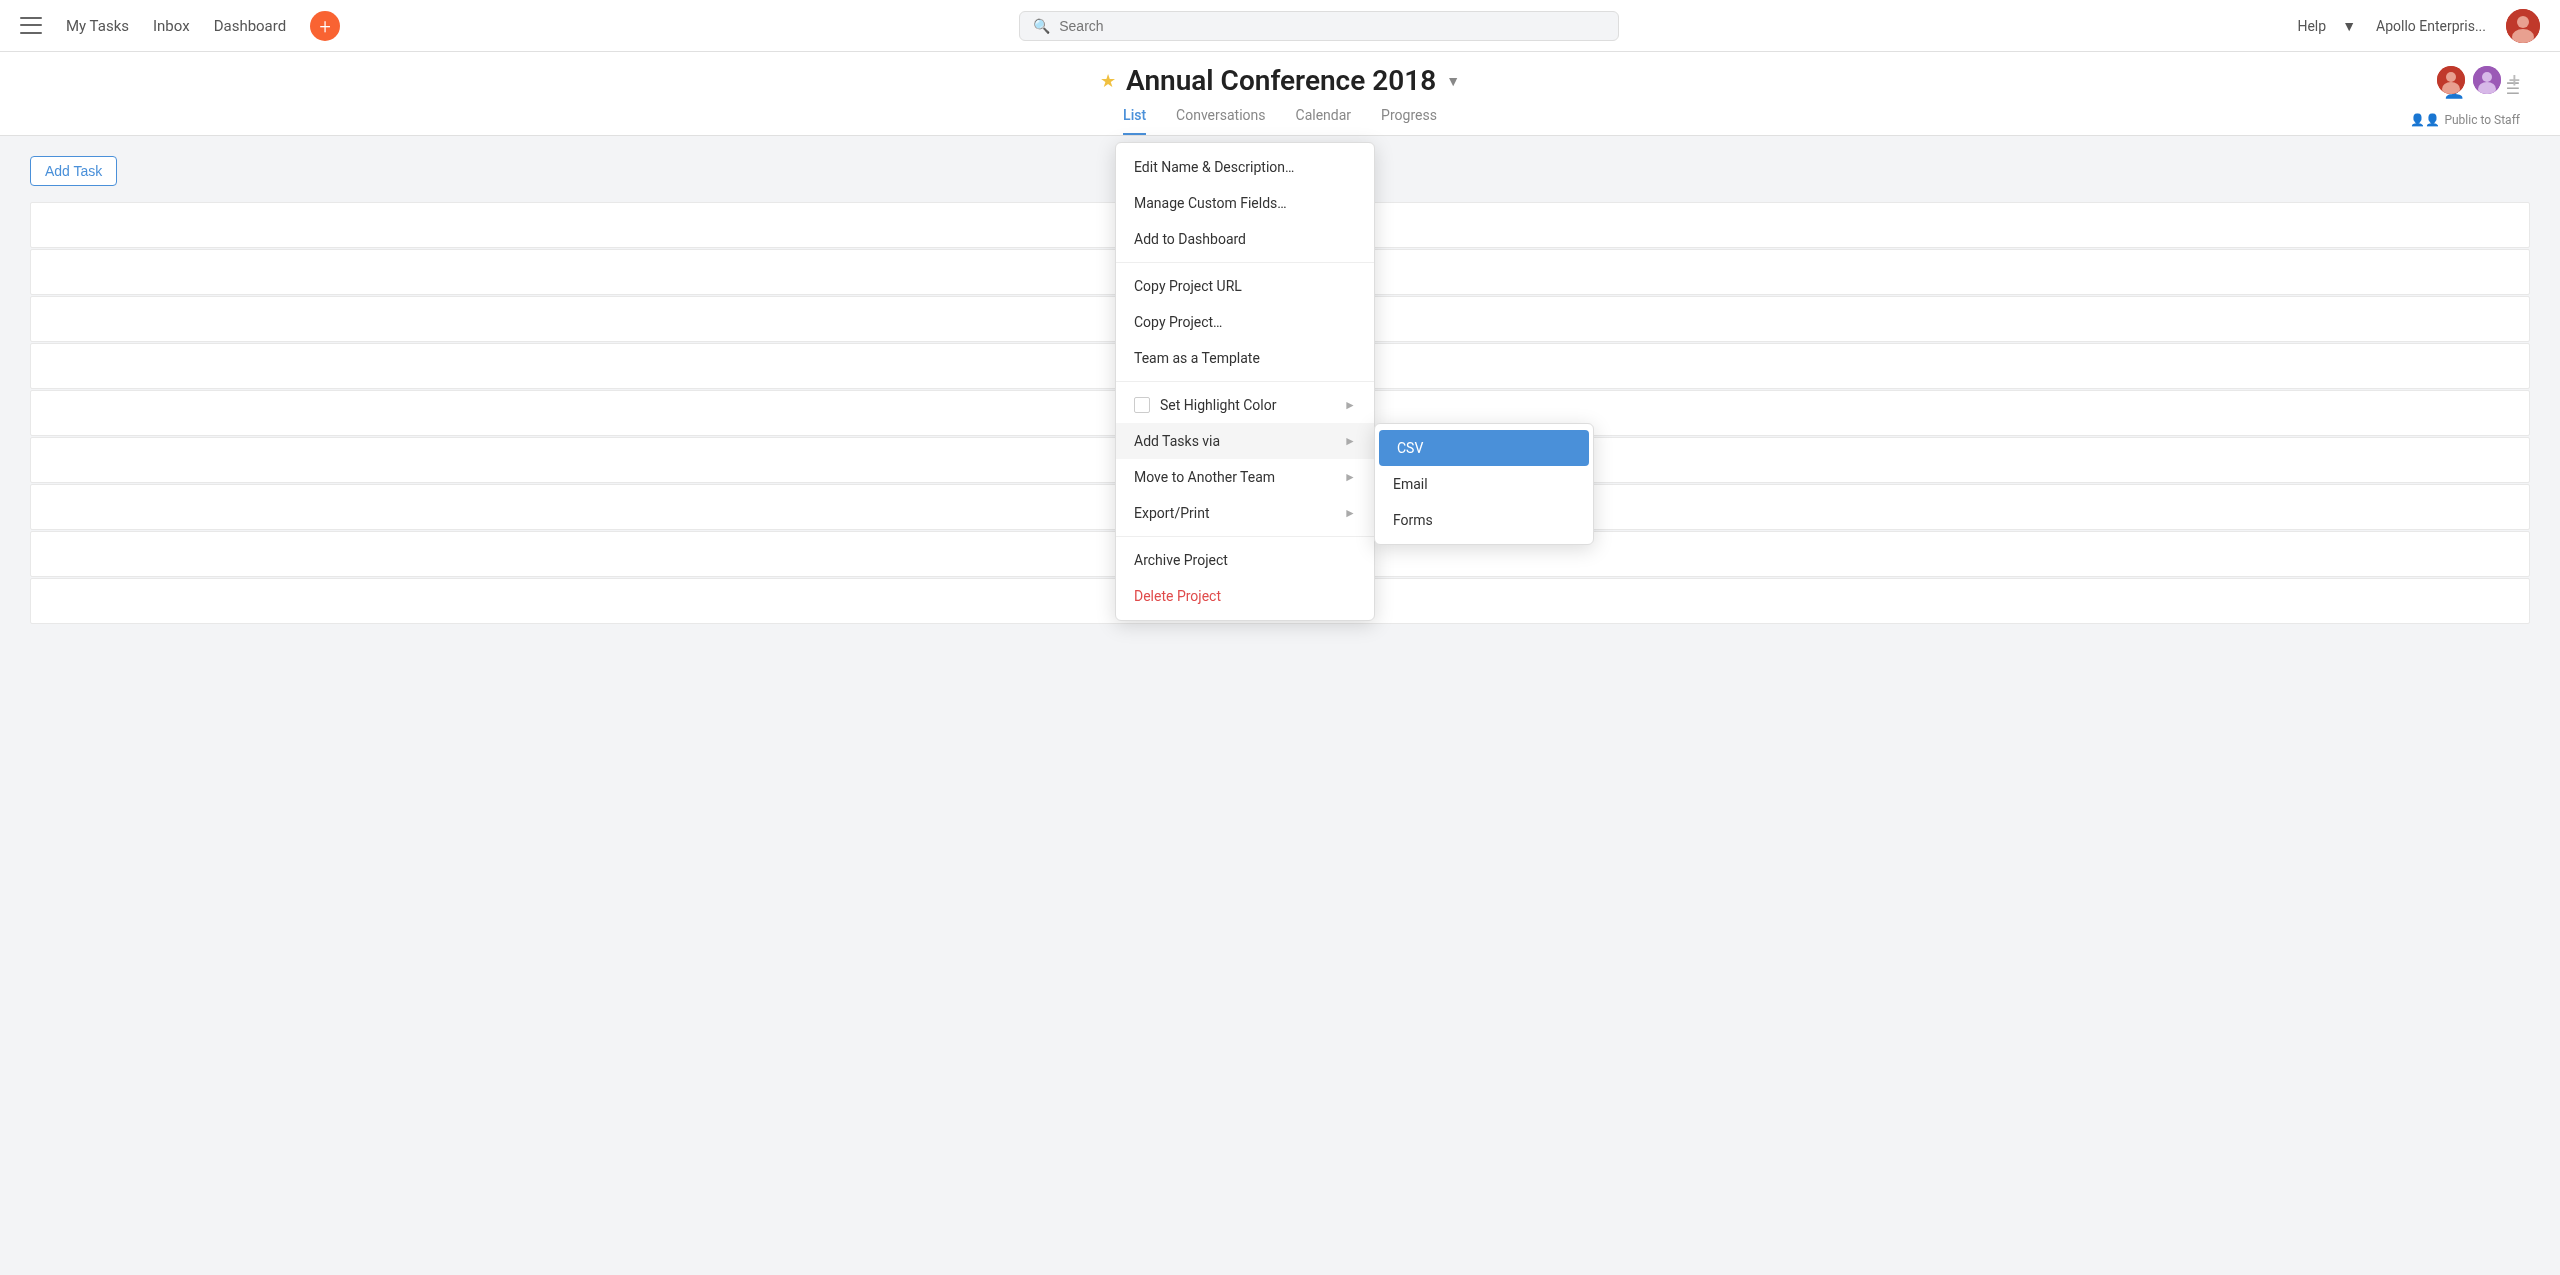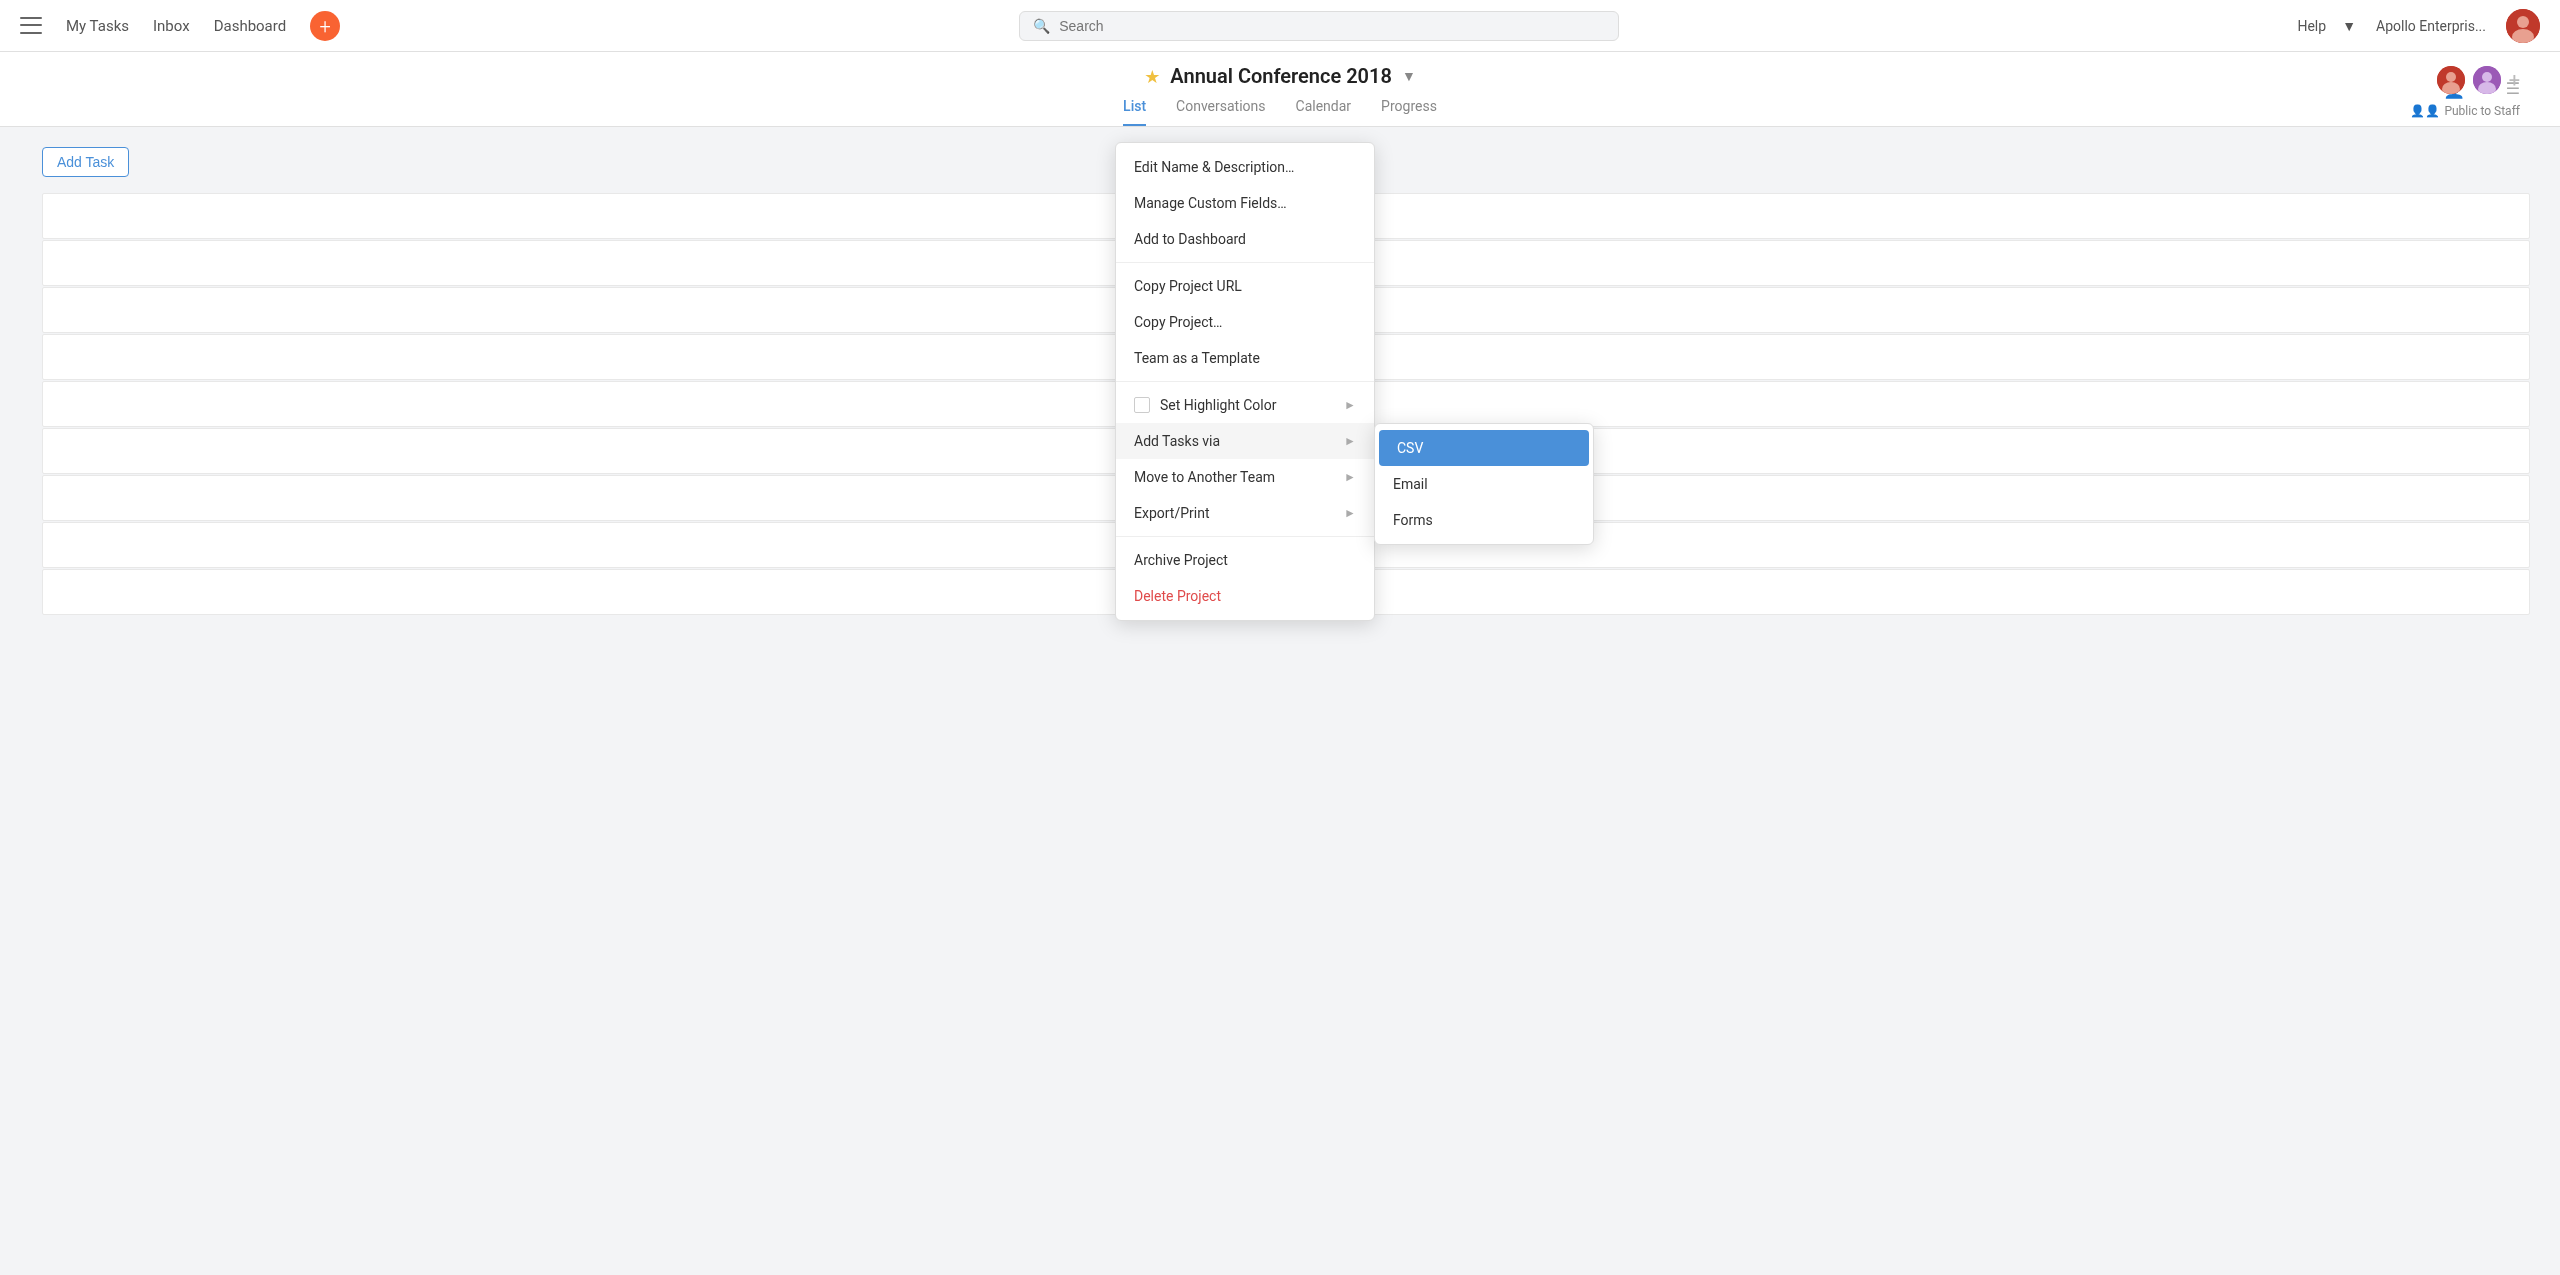--- a/index.html
+++ b/index.html
@@ -140,21 +140,21 @@
       align-items: center;
       gap: 10px;
       margin-bottom: 10px;
     }
     .star-icon {
       color: #f0c040;
       font-size: 18px;
       cursor: pointer;
     }
     .project-title {
-      font-size: 20px;
+      font-size: 28px;
       font-weight: 600;
       color: #222;
     }
     .chevron-down-icon {
       color: #888;
       font-size: 14px;
       cursor: pointer;
     }
 
     .project-tabs {
@@ -198,21 +198,20 @@
     .main-content {
       display: flex;
       height: calc(1275px - 52px - 90px);
       background: #f3f4f6;
       position: relative;
     }
 
     .task-list-area {
       flex: 1;
       padding: 20px 30px;
-      margin-left: 12px;
     }
 
     .add-task-btn {
       display: inline-flex;
       align-items: center;
       border: 1px solid #4a90d9;
       color: #4a90d9;
       padding: 6px 14px;
       border-radius: 4px;
       font-size: 14px;

